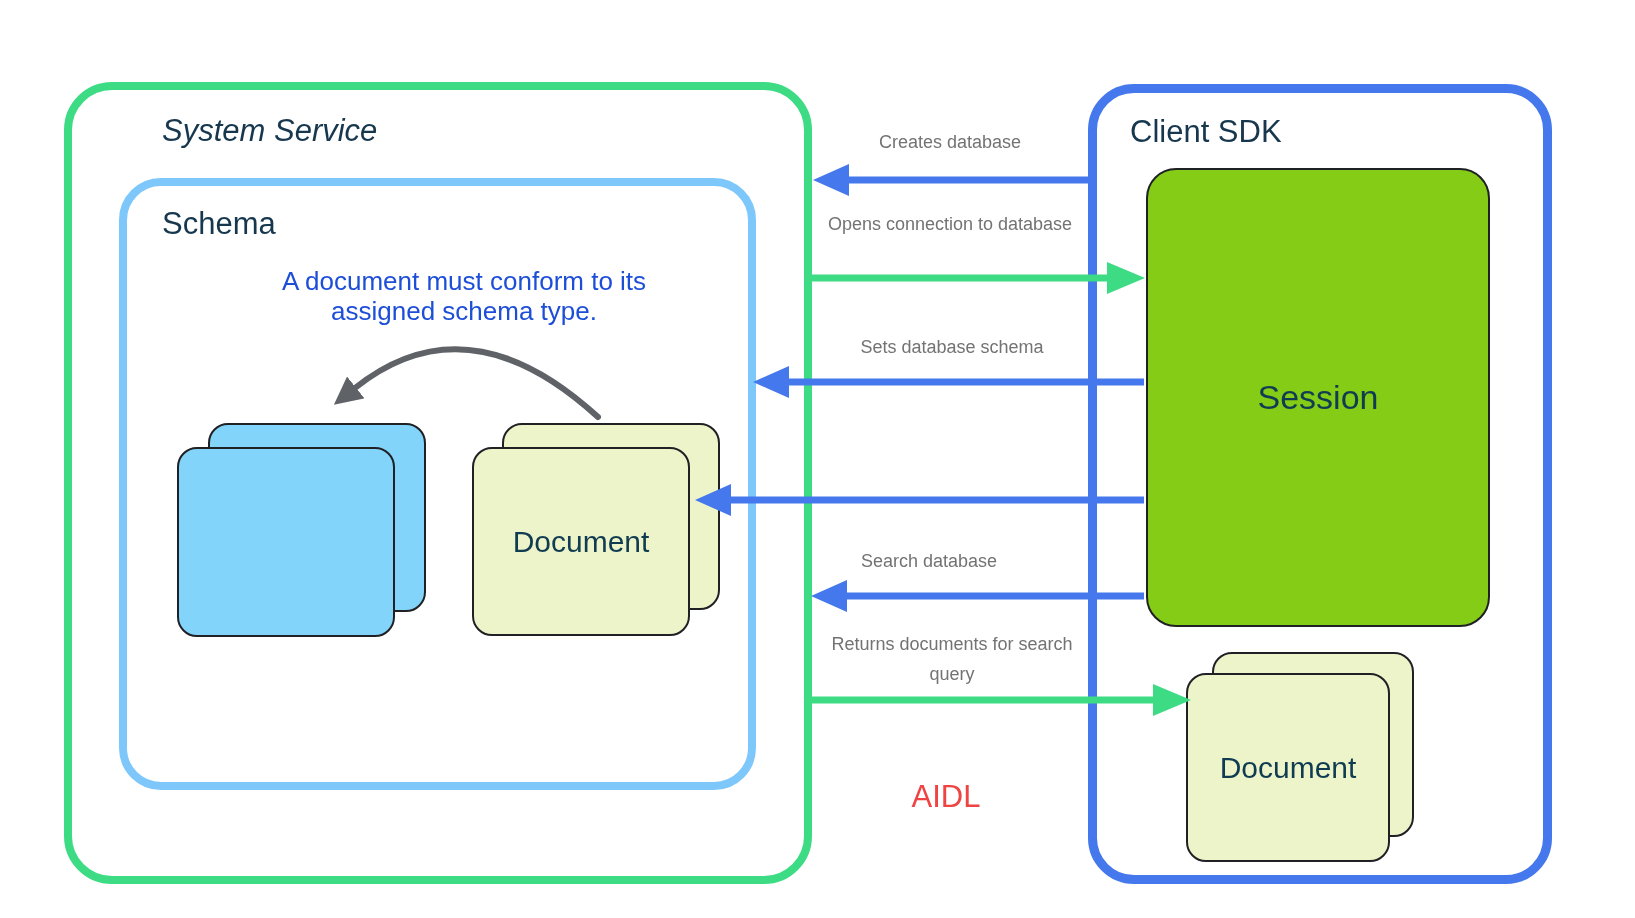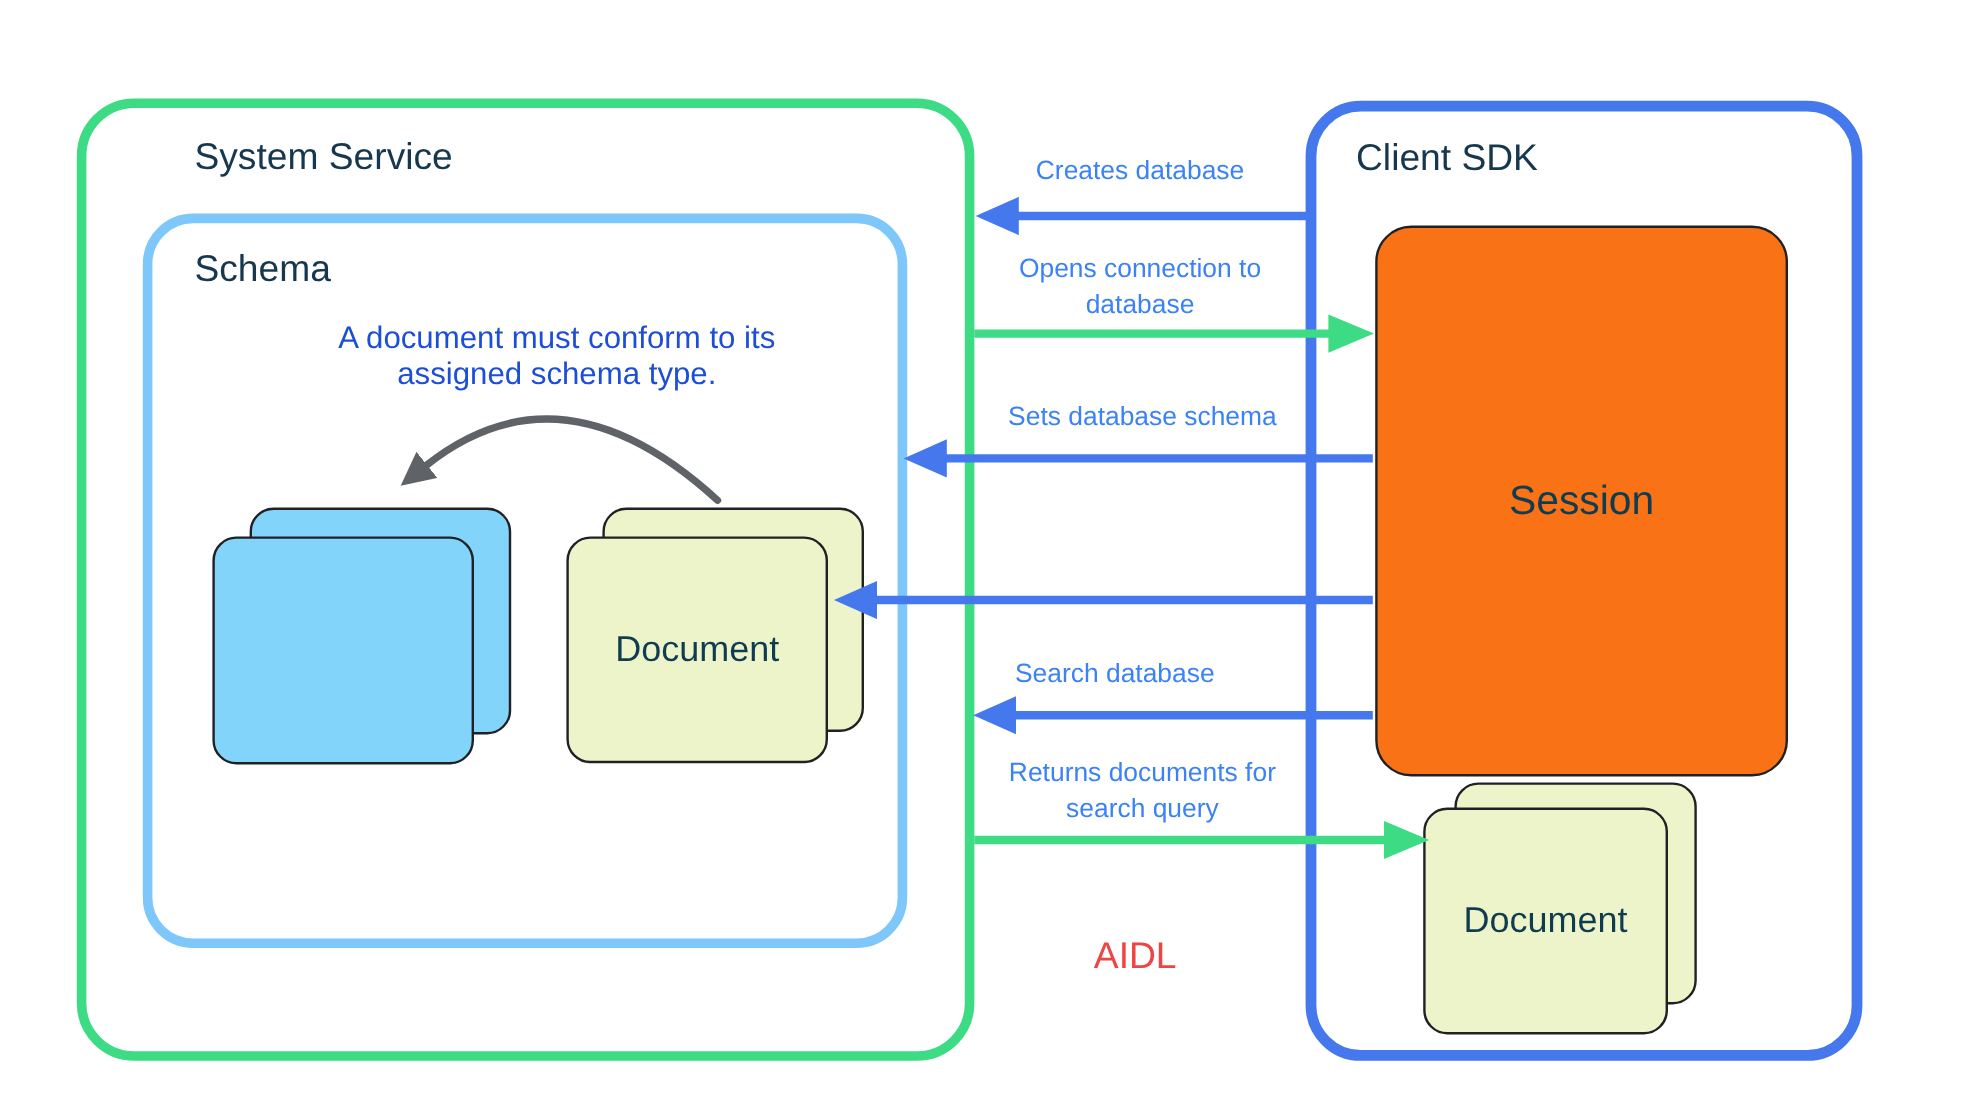--- a/index.html
+++ b/index.html
@@ -23,51 +23,51 @@
   }
   
   .card{
     position:absolute;box-sizing:border-box;
     border:2px solid #202124;border-radius:20px;
   }
   .card.blue{background:#82d4fa;}
   .card.lime{background:#edf4ca;}
   #session{
     position:absolute;left:1146px;top:168px;width:344px;height:459px;
-    box-sizing:border-box;background:#f97316;border:2px solid #202124;border-radius:30px;
-    display:flex;align-items:center;justify-content:center;margin-top:20px;
+    box-sizing:border-box;background:#84cc16;border:2px solid #202124;border-radius:30px;
+    display:flex;align-items:center;justify-content:center;
   }
   .card-label{
     position:absolute;color:#103c52;font-size:30px;line-height:36px;
     text-align:center;display:flex;align-items:center;justify-content:center;
   }
   
   .title{position:absolute;color:#16374d;font-size:31px;font-weight:400;white-space:nowrap;}
   .session-text{color:#103c52;font-size:34px;}
   .note{
     position:absolute;left:278px;top:266px;width:372px;
     color:#1d4ed8;font-size:26px;line-height:30px;text-align:center;
   }
   .arrow-label{
-    position:absolute;color:#3b82f6;font-size:22px;line-height:30px;text-align:center;
+    position:absolute;color:#737373;font-size:18px;line-height:30px;text-align:center;
   }
   #aidl{
     position:absolute;left:846px;top:779px;width:200px;text-align:center;
     color:#ef4444;font-size:31px;
   }
   
   #arrows-svg{position:absolute;left:0;top:0;width:1635px;height:918px;pointer-events:none;}
 </style>
 </head>
 <body>
 
 <div id="canvas">
 
   <div class="box" id="system-service"></div>
-  <div class="title" style="left:162px;top:113px;">System Service</div>
+  <div class="title" style="left:162px;top:113px;font-style:italic;">System Service</div>
 
   <div class="box" id="schema-box"></div>
   <div class="title" style="left:162px;top:206px;">Schema</div>
 
   <div class="note">A document must conform to its assigned schema type.</div>
 
   <div class="card blue" style="left:208px;top:423px;width:218px;height:189px;"></div>
   <div class="card blue" style="left:177px;top:447px;width:218px;height:190px;"></div>
 
   <div class="card lime" style="left:502px;top:423px;width:218px;height:187px;"></div>

